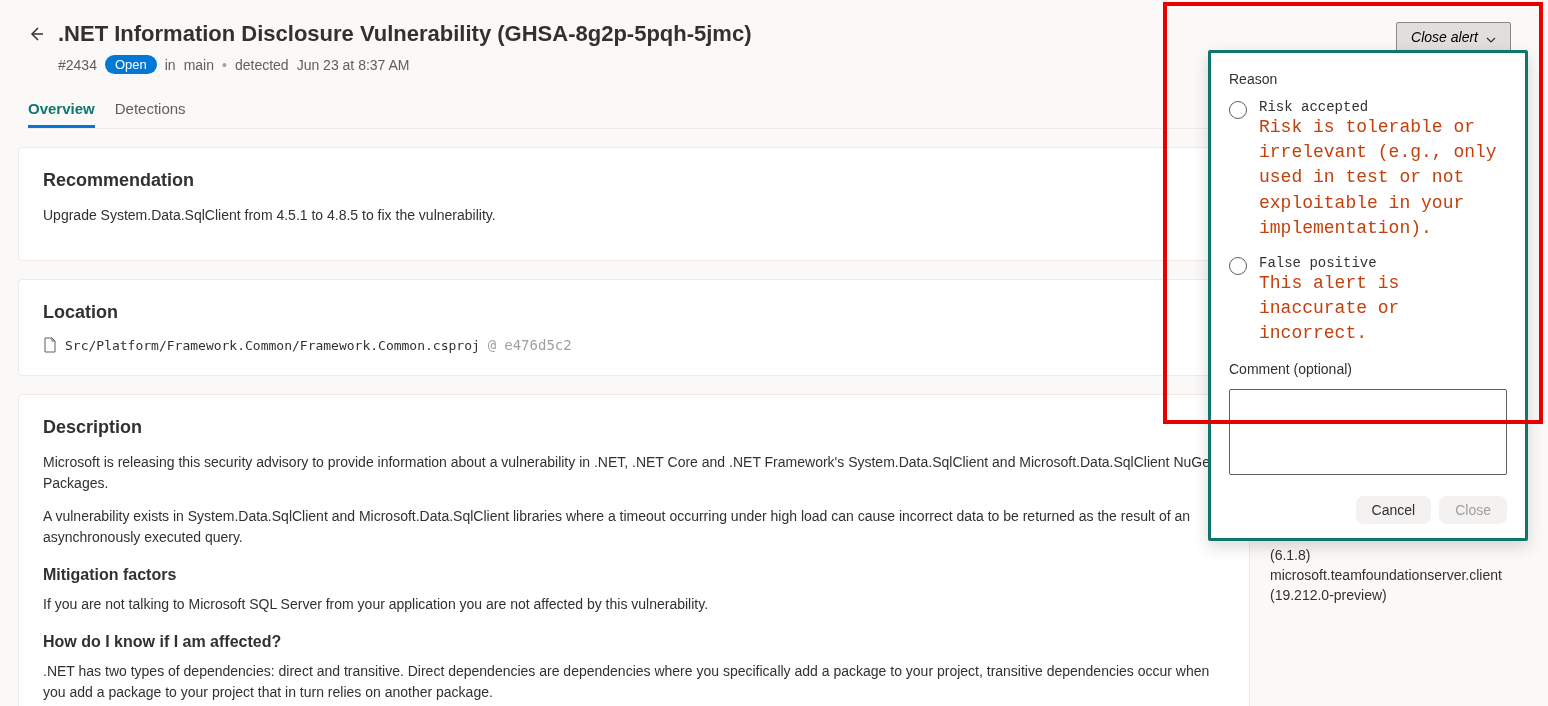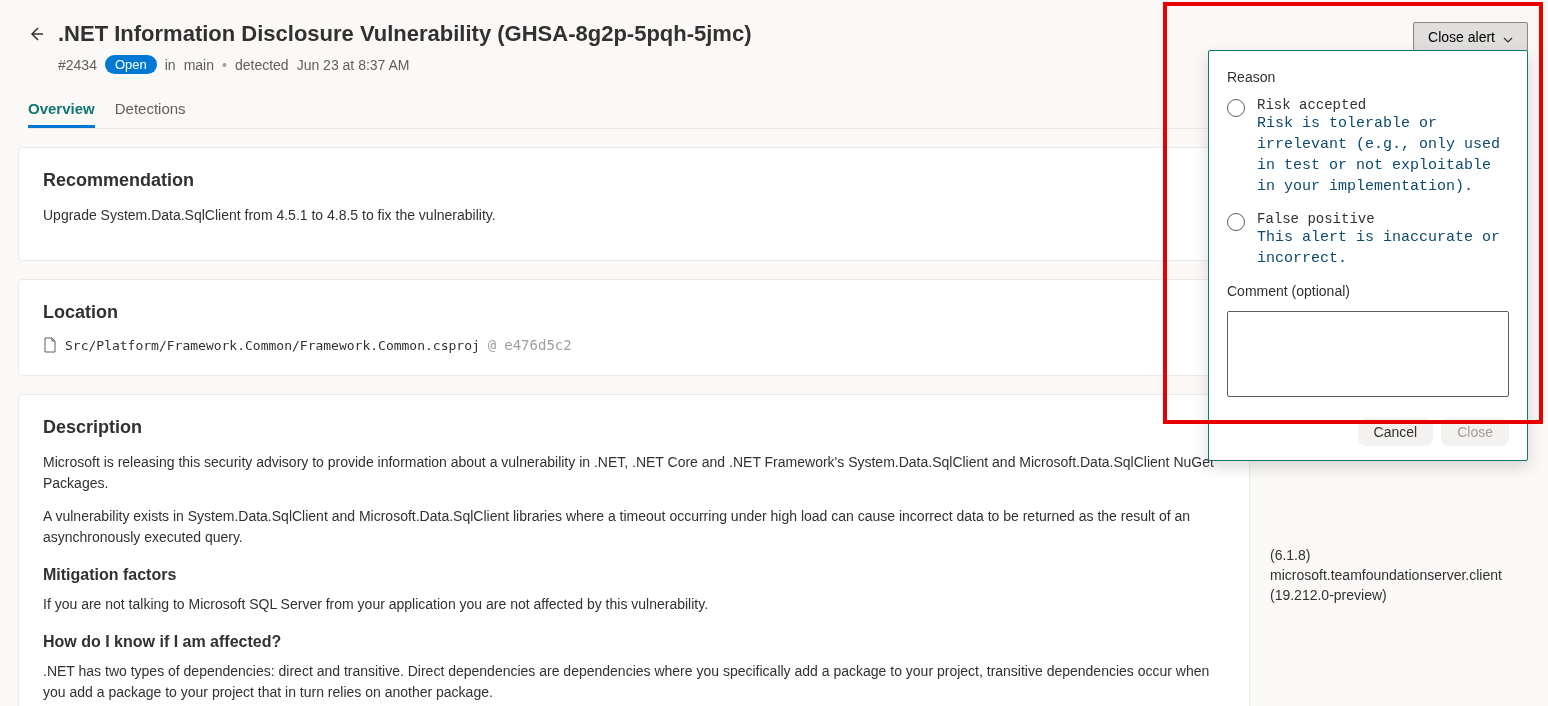--- a/index.html
+++ b/index.html
@@ -26,41 +26,41 @@
 .card h2 { font-size: 18px; font-weight: 600; margin-bottom: 14px; }
 .card h3 { font-size: 16px; font-weight: 600; margin: 18px 0 10px 0; }
 .card p { font-size: 14px; color: #323130; line-height: 1.5; margin-bottom: 12px; }
 .location-row { display: flex; align-items: center; gap: 8px; font-size: 14px; }
 .file-icon { width: 14px; height: 16px; }
 .mono { font-family: Consolas, monospace; font-size: 13px; }
 .at-symbol { color: #a19f9d; font-family: Consolas, monospace; }
 .commit { color: #a19f9d; font-family: Consolas, monospace; }
 
 .close-alert-btn {
-  position: absolute; top: 22px; right: 20px;
+  position: absolute; top: 22px; right: 37px;
   background: #e1dfdd; border: 1px solid #8a8886; border-radius: 2px;
   padding: 6px 14px; font-size: 14px; cursor: pointer;
-  display: flex; align-items: center; gap: 8px;
+  display: flex; align-items: center; gap: 8px; font-style: italic;
 }
 .close-alert-btn .chev { width: 10px; height: 10px; }
 
 .right-col { width: 260px; padding-top: 400px; font-size: 14px; color: #323130; }
 .right-col div { margin-bottom: 4px; }
 
 .popup {
   position: absolute; top: 50px; right: 20px; width: 320px;
-  background: #fff; border: 1px solid #0f766e; border-radius: 2px;
+  background: #fff; border: 3px solid #0f766e; border-radius: 2px;
   box-shadow: 0 6px 16px rgba(0,0,0,0.15); padding: 18px 18px 14px 18px;
   z-index: 100;
 }
 .popup .section-label { font-size: 14px; color: #323130; margin-bottom: 12px; }
 .radio-row { display: flex; gap: 12px; margin-bottom: 14px; align-items: flex-start; font-family: Liberation Mono, monospace; }
 .radio { width: 18px; height: 18px; border: 1px solid #605e5c; border-radius: 50%; flex-shrink: 0; margin-top: 2px; cursor: pointer; }
 .radio-text .rt-title { font-size: 14px; color: #323130; }
-.radio-text .rt-desc { font-size: 15px; color: #0c4a6e; line-height: 1.4; }
+.radio-text .rt-desc { font-size: 18px; color: #c2410c; line-height: 1.4; }
 .comment-box { width: 100%; height: 86px; border: 1px solid #605e5c; border-radius: 2px; resize: none; font-family: inherit; font-size: 14px; padding: 6px; }
 .popup-buttons { display: flex; justify-content: flex-end; gap: 8px; margin-top: 18px; }
 .popup-buttons button { padding: 6px 16px; font-size: 14px; border: none; border-radius: 8px; cursor: pointer; }
 .btn-cancel { background: #f3f2f1; color: #323130; }
 .btn-close { background: #f3f2f1; color: #a19f9d; }
 
 .red-box { position: absolute; top: 2px; right: 5px; width: 380px; height: 422px; border: 4px solid #e60000; pointer-events: none; z-index: 200; }
 </style>
 </head>
 <body>

